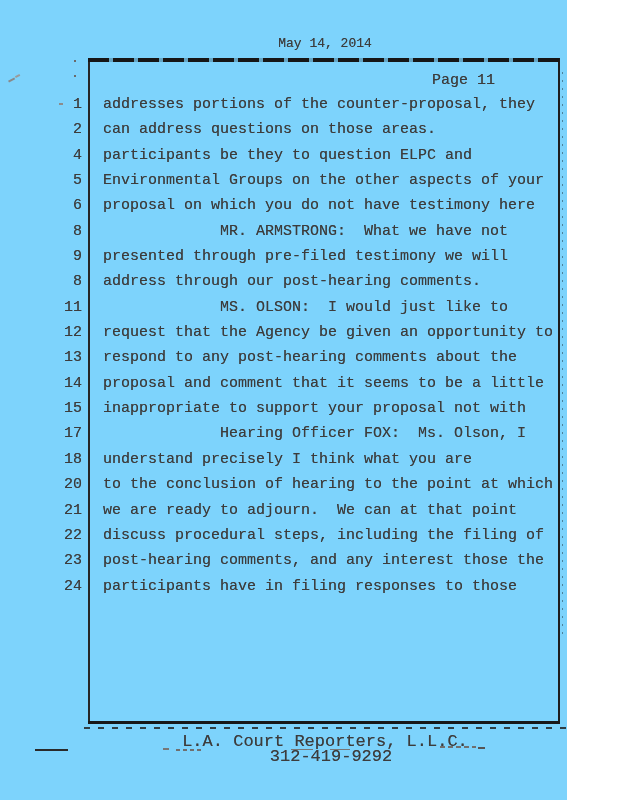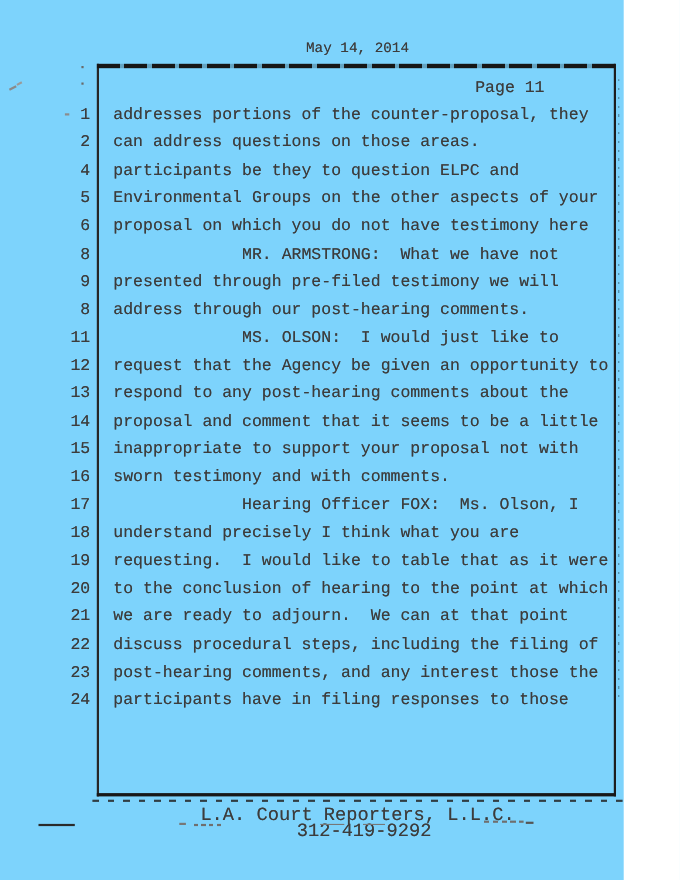--- a/index.html
+++ b/index.html
@@ -112,24 +112,22 @@
       <div class="row"><span class="num">5</span><span class="txt">Environmental Groups on the other aspects of your</span></div>
       <div class="row"><span class="num">6</span><span class="txt">proposal on which you do not have testimony here</span></div>
       <div class="row"><span class="num">8</span><span class="txt">             MR. ARMSTRONG:  What we have not</span></div>
       <div class="row"><span class="num">9</span><span class="txt">presented through pre-filed testimony we will</span></div>
       <div class="row"><span class="num">8</span><span class="txt">address through our post-hearing comments.</span></div>
       <div class="row"><span class="num">11</span><span class="txt">             MS. OLSON:  I would just like to</span></div>
       <div class="row"><span class="num">12</span><span class="txt">request that the Agency be given an opportunity to</span></div>
       <div class="row"><span class="num">13</span><span class="txt">respond to any post-hearing comments about the</span></div>
       <div class="row"><span class="num">14</span><span class="txt">proposal and comment that it seems to be a little</span></div>
       <div class="row"><span class="num">15</span><span class="txt">inappropriate to support your proposal not with</span></div>
-      <div class="row"><span class="num">16</span><span class="txt">sworn testimony and with comments.</span></div>
       <div class="row"><span class="num">17</span><span class="txt">             Hearing Officer FOX:  Ms. Olson, I</span></div>
       <div class="row"><span class="num">18</span><span class="txt">understand precisely I think what you are</span></div>
-      <div class="row"><span class="num">19</span><span class="txt">requesting.  I would like to table that as it were</span></div>
       <div class="row"><span class="num">20</span><span class="txt">to the conclusion of hearing to the point at which</span></div>
       <div class="row"><span class="num">21</span><span class="txt">we are ready to adjourn.  We can at that point</span></div>
       <div class="row"><span class="num">22</span><span class="txt">discuss procedural steps, including the filing of</span></div>
       <div class="row"><span class="num">23</span><span class="txt">post-hearing comments, and any interest those the</span></div>
       <div class="row"><span class="num">24</span><span class="txt">participants have in filing responses to those</span></div>
     </div>
 
   <div class="footer typed">
     <div class="company">L.A. Court Reporters, L.L.C.</div>
     <div class="phone">312-419-9292</div>

